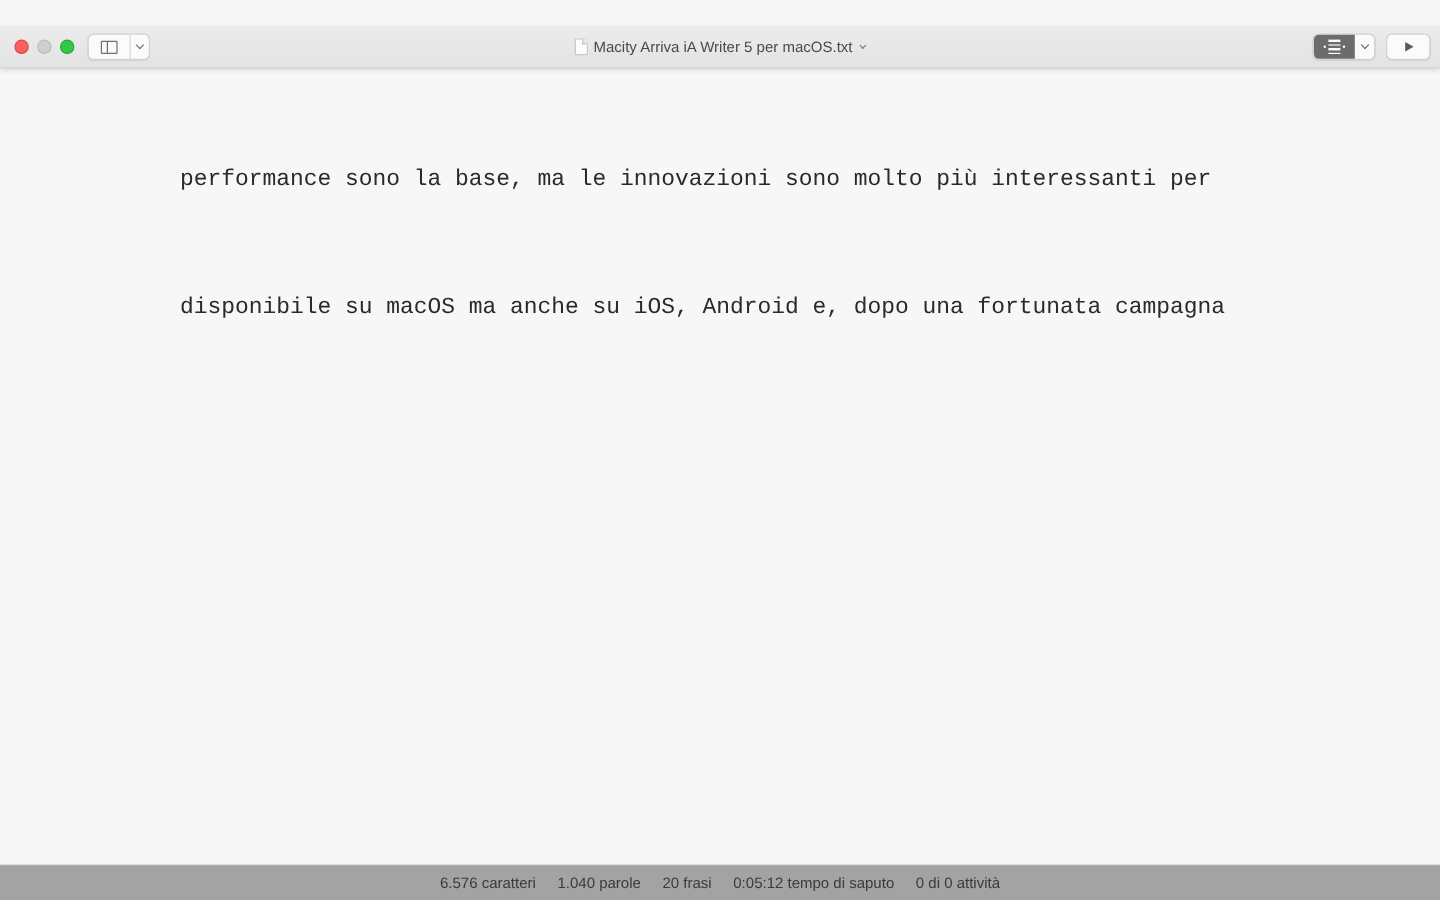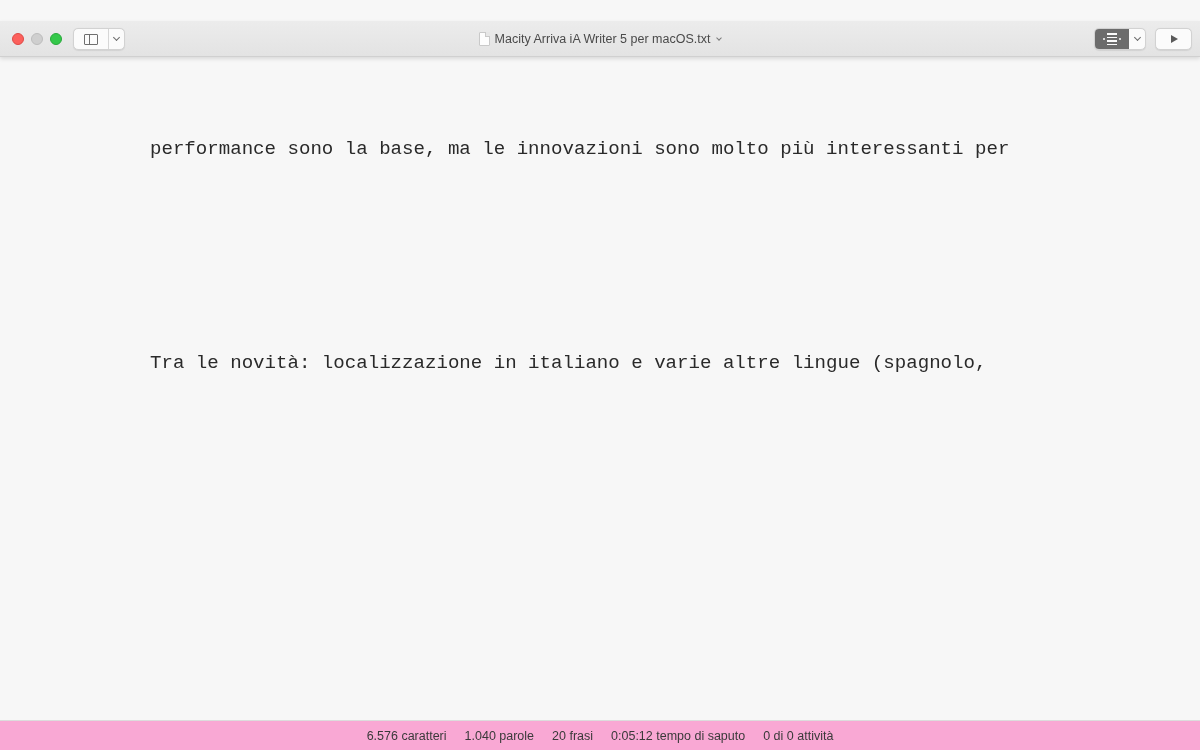--- a/index.html
+++ b/index.html
@@ -64,21 +64,21 @@
     position: absolute; left: 150px; top: 4px; width: 920px;
     font-family: "Liberation Mono", "DejaVu Sans Mono", monospace;
     font-size: 19.1px; line-height: 35.6px; color: #2a2a2a;
     white-space: pre;
   }
   .line { height: 35.6px; position: relative; }
   .line.blank { height: 35.6px; }
 
   .statusbar {
     position: absolute; left: 0; top: 720px; width: 1200px; height: 30px;
-    background: #f9a8d4; border-top: 1px solid #dcdcdc;
+    background: #a3a3a3; border-top: 1px solid #dcdcdc;
     display: flex; align-items: center; justify-content: center; gap: 18px;
     font-size: 12.5px; color: #3a3a3a; z-index: 5;
   }
 </style>
 </head>
 <body>
 
 <div class="top-strip"></div>
 
 <div class="titlebar">
@@ -121,22 +121,22 @@
   </div>
 
   <div class="seg play-seg">
     <div class="play-icon"></div>
   </div>
 </div>
 
 <div class="editor">
   <div class="text-column">
     <div class="line">performance sono la base, ma le innovazioni sono molto più interessanti per</div>
+    <div class="line">disponibile su macOS ma anche su iOS, Android e, dopo una fortunata campagna</div>
     <div class="line blank"></div>
-    <div class="line">Tra le novità: localizzazione in italiano e varie altre lingue (spagnolo,</div>
     
     
     
     
     
     
     
     
     
     

